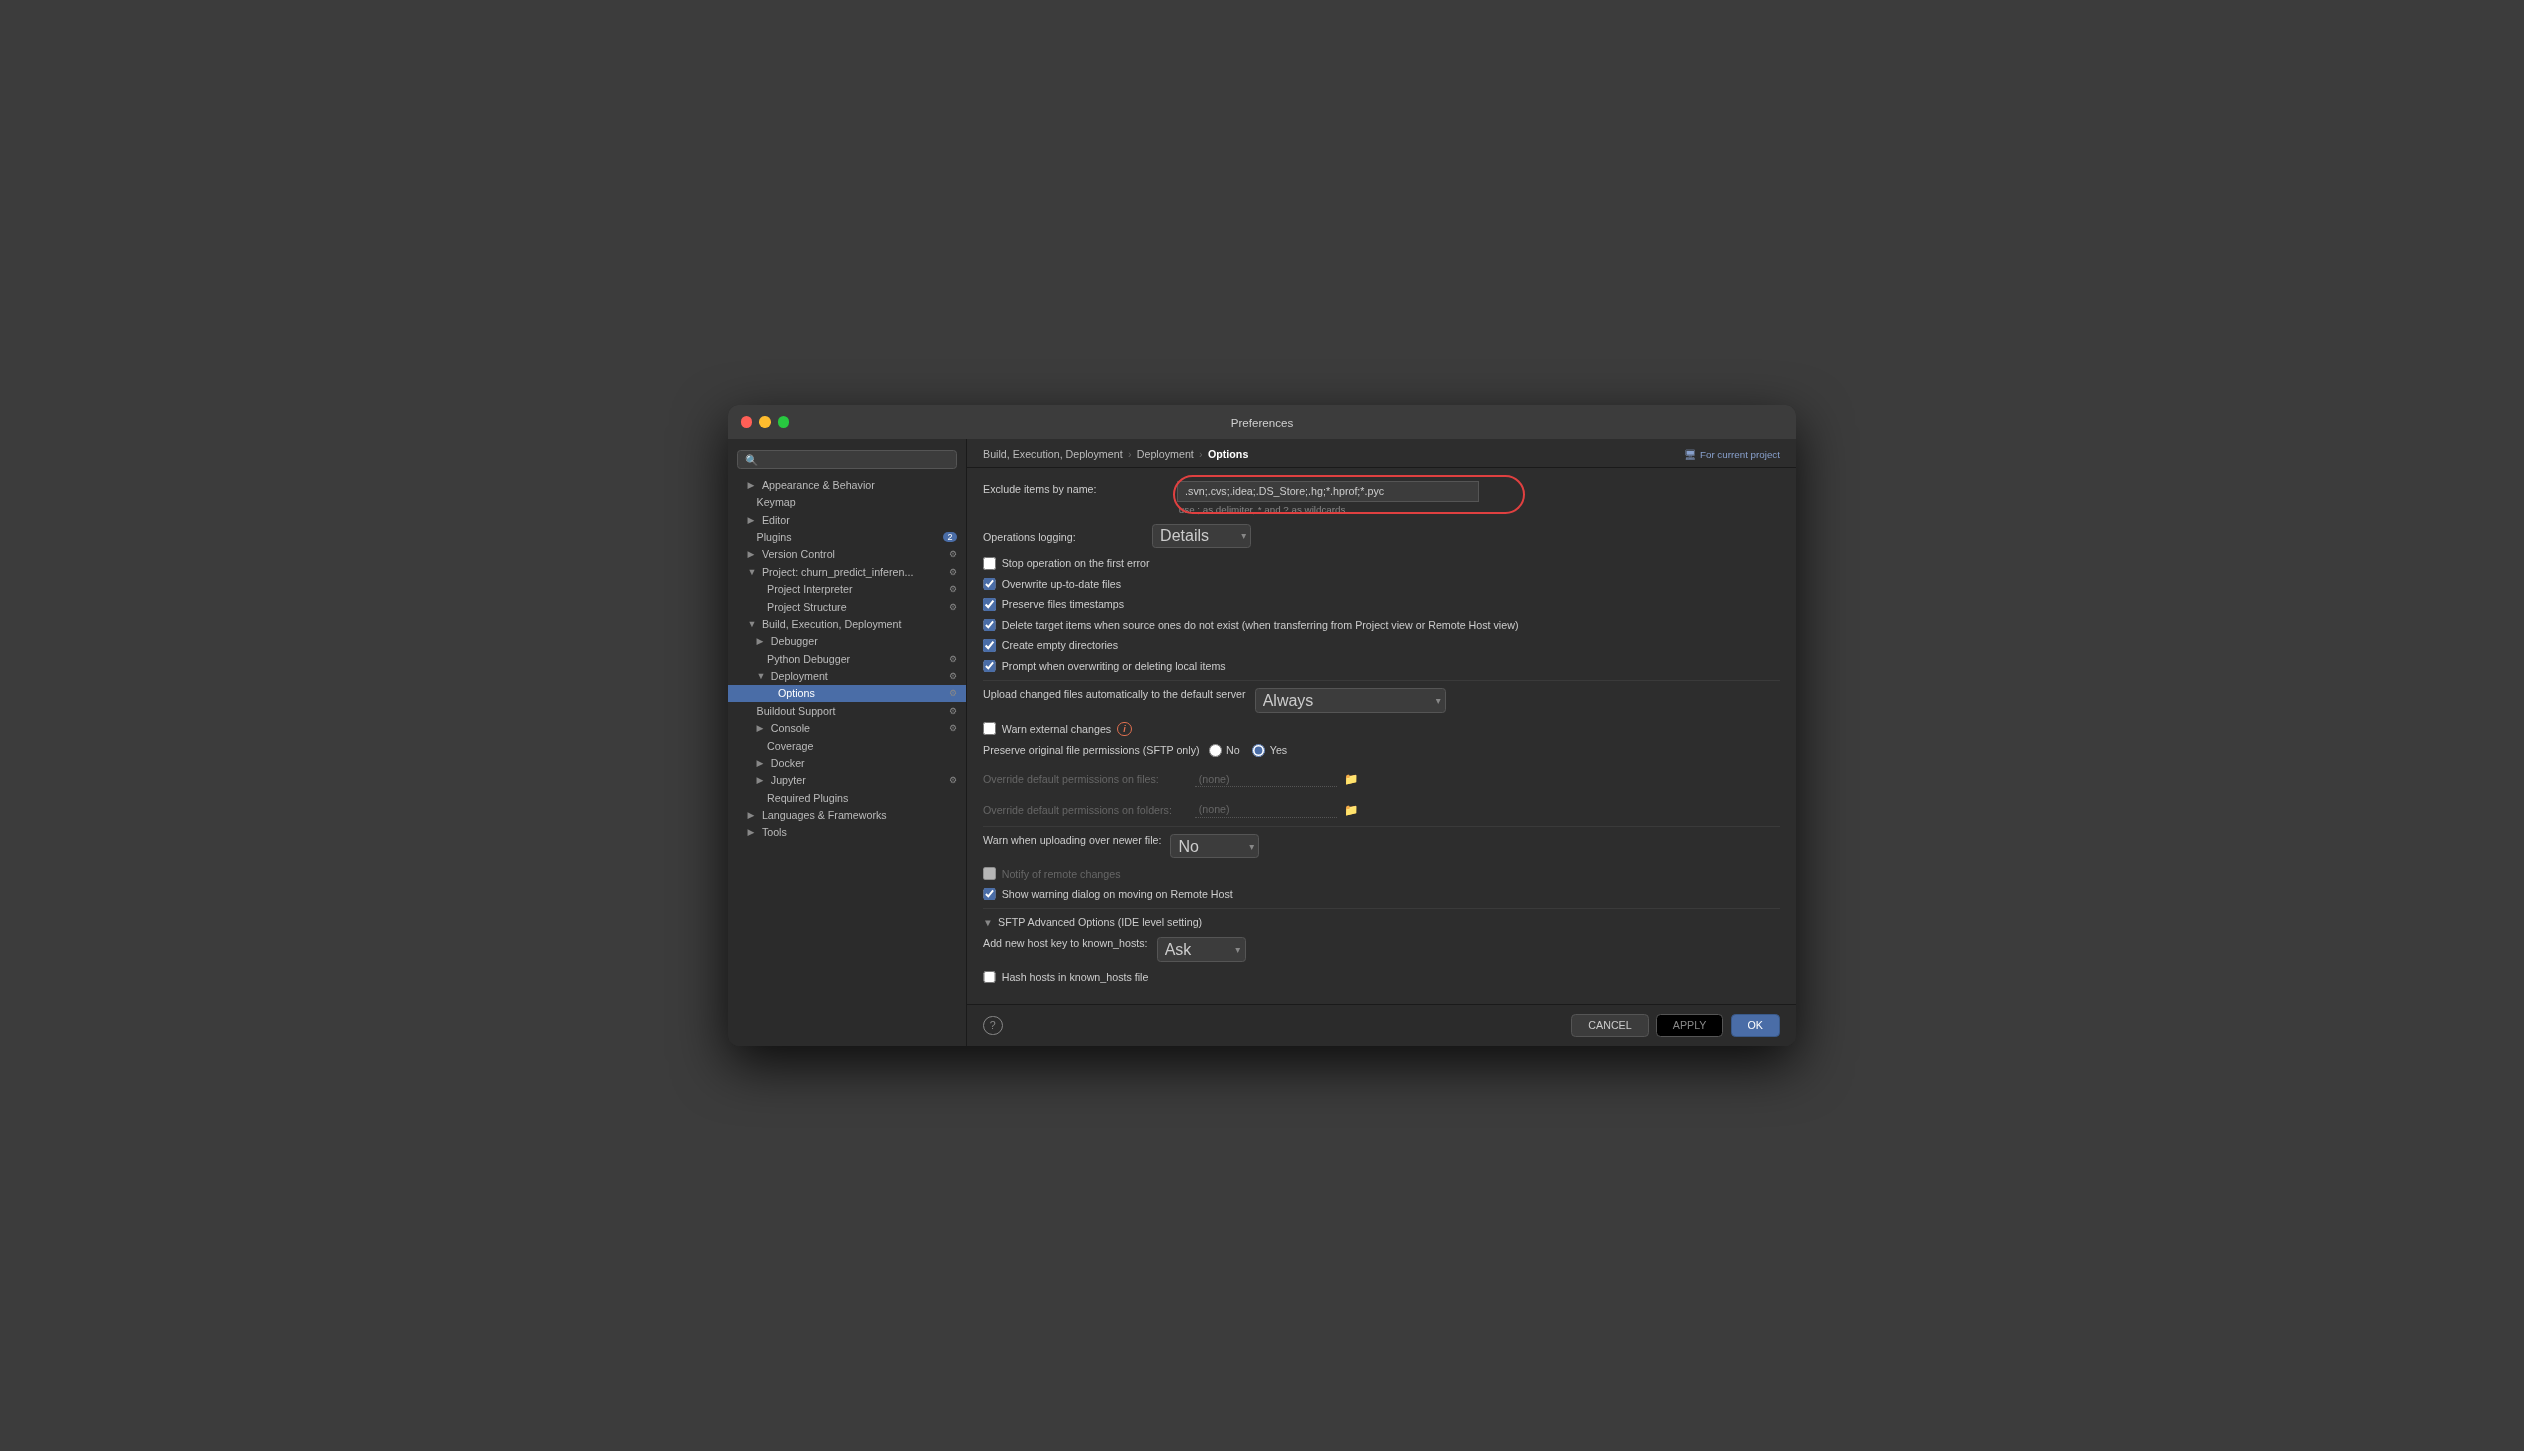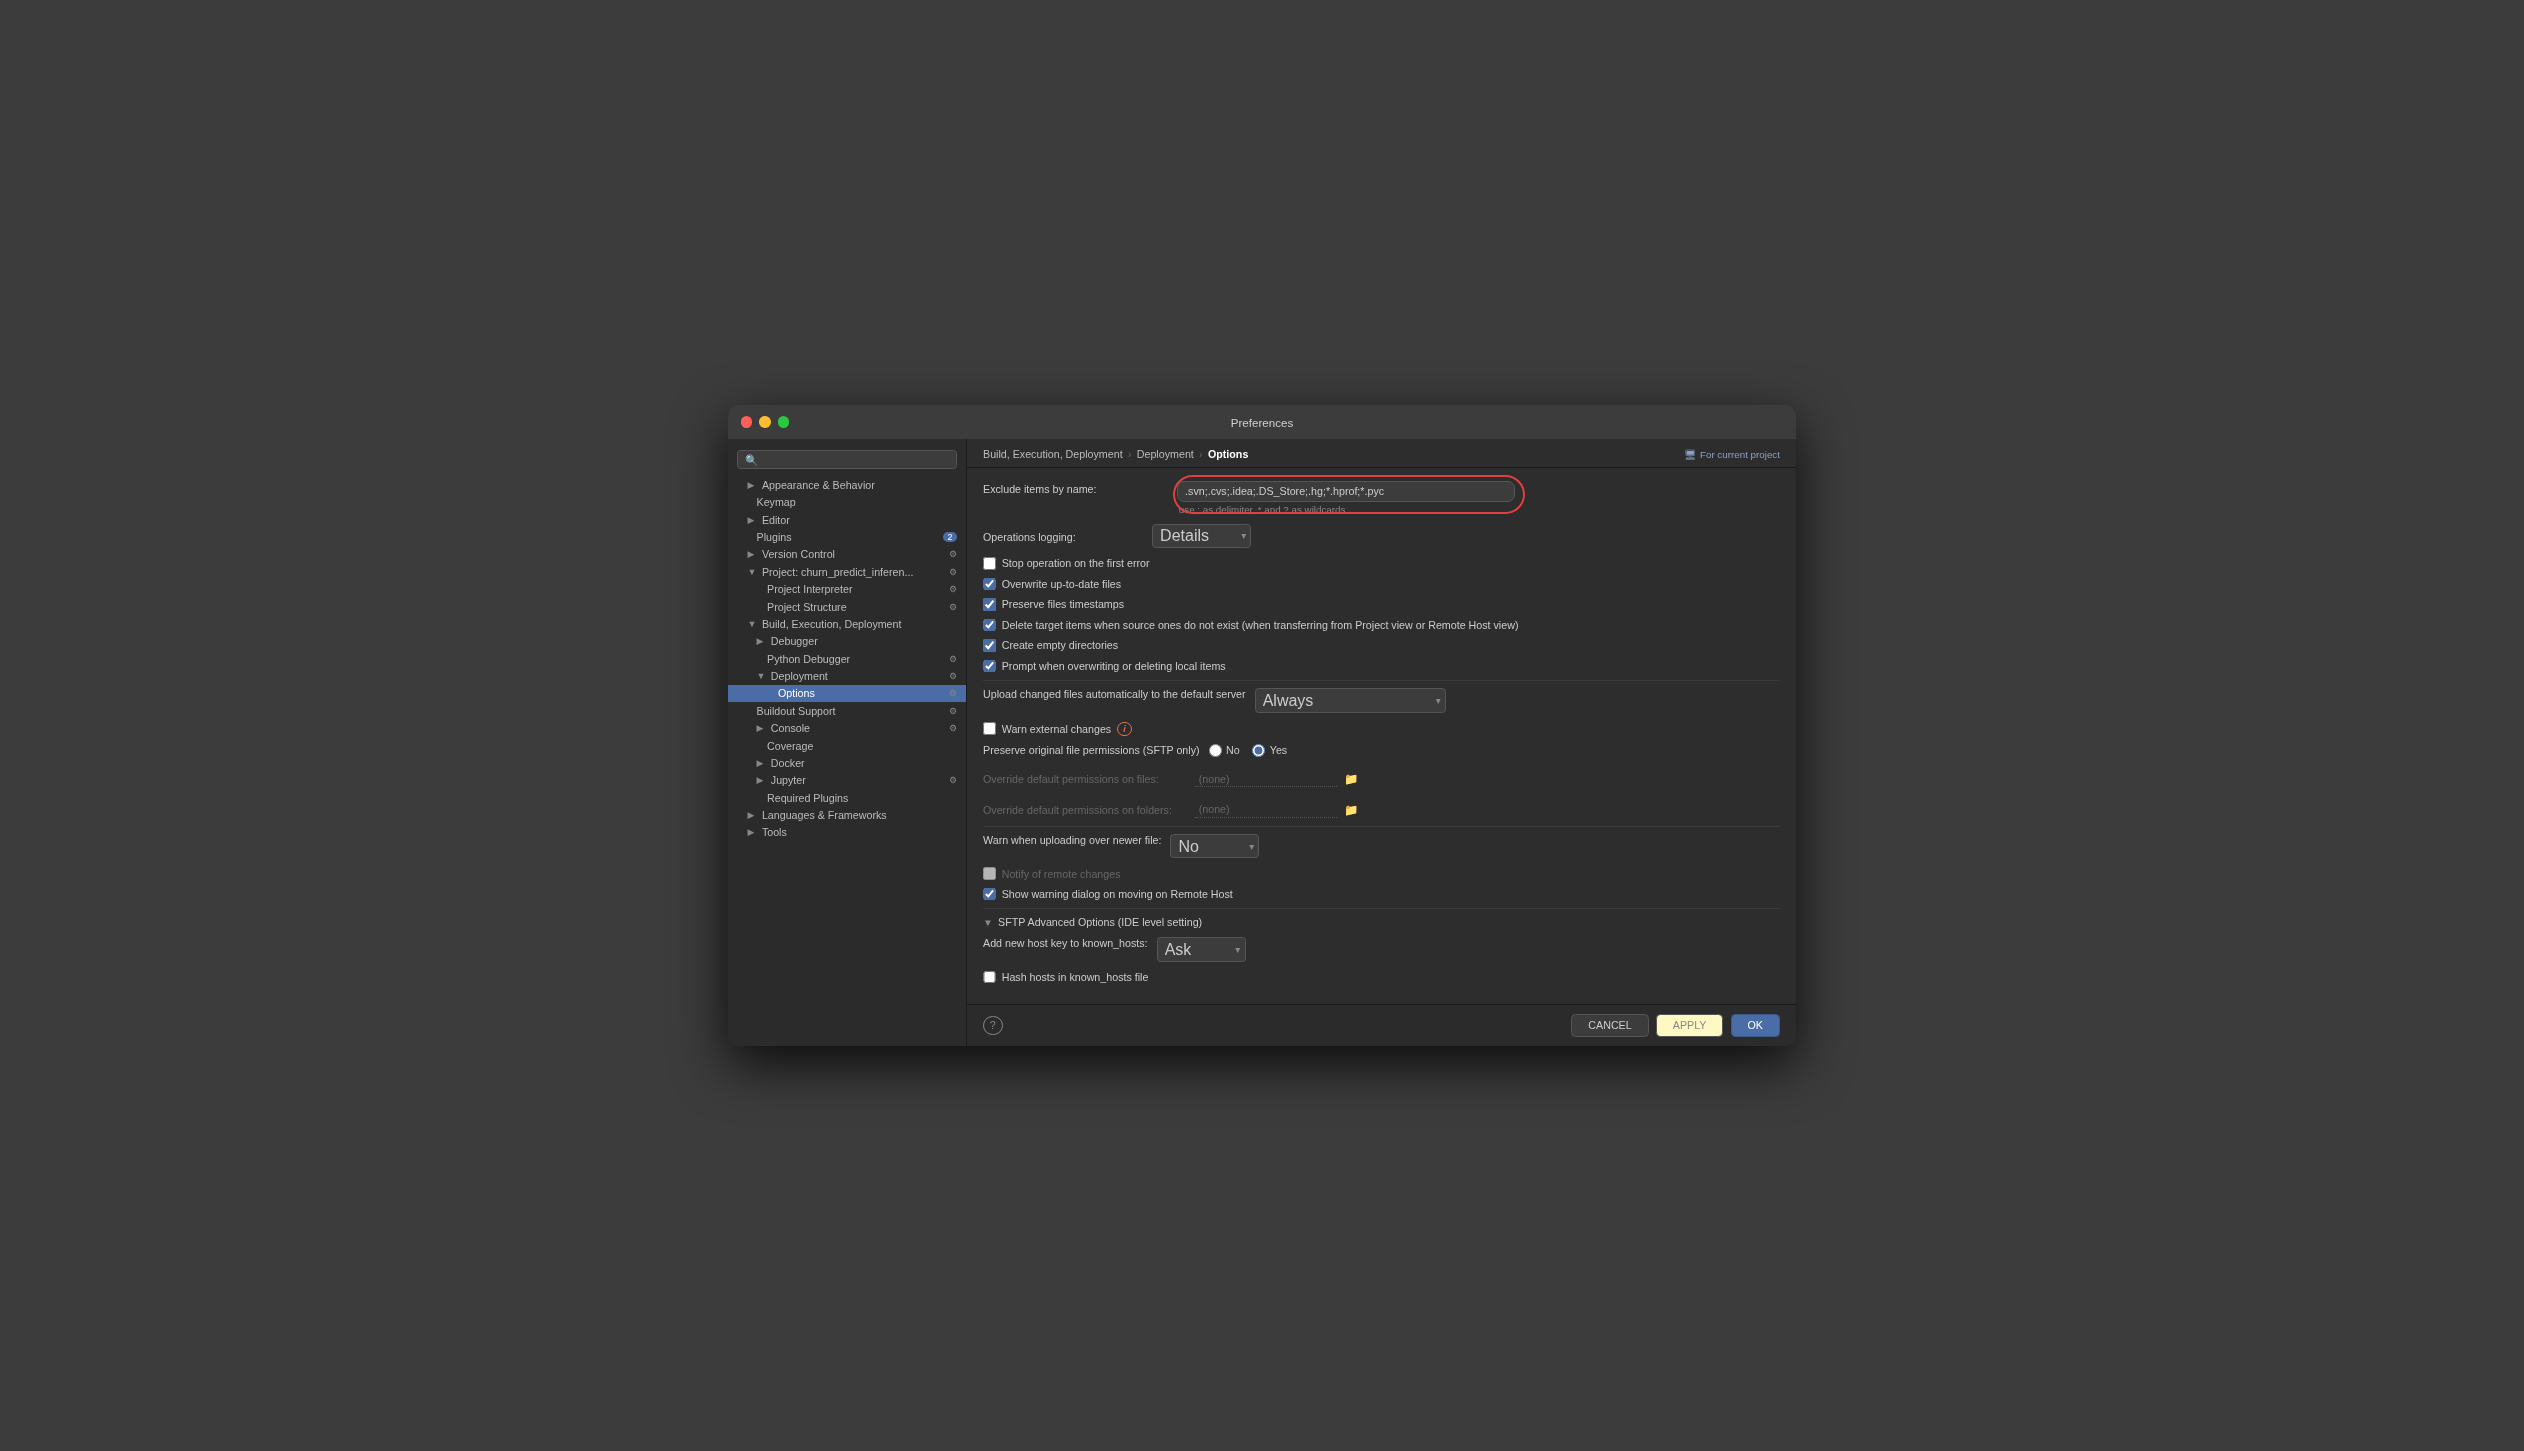--- a/index.html
+++ b/index.html
@@ -175,25 +175,25 @@
     }
     
     .exclude-input-wrap {
       position: relative;
       display: inline-flex;
       align-items: center;
     }
     .exclude-input {
       background: #3c3c3c;
       border: 0.9px solid #555;
-      border-radius: 7px;
+      border-radius: 0;
       color: #ccc;
       font-size: 10.7px;
       padding: 3.6px 7.1px;
-      width: 338px;
+      width: 302px;
       outline: none;
     }
     .red-oval {
       position: absolute;
       top: -5.3px;
       left: -3.6px;
       width: 352px;
       height: 39px;
       border: 2.2px solid #e04040;
       border-radius: 19.6px;
@@ -369,21 +369,21 @@
       cursor: pointer;
       border: none;
       font-weight: 500;
     }
     .btn-cancel {
       background: #3c3c3c;
       color: #ccc;
       border: 0.9px solid #555;
     }
     .btn-apply {
-      background: #fef9c3;
+      background: #000000;
       color: #888;
       border: 0.9px solid #555;
     }
     .btn-ok {
       background: #4a6da7;
       color: #fff;
       border: 0.9px solid #3a5a8a;
     }
     .ops-logging-row {
       display: flex;

